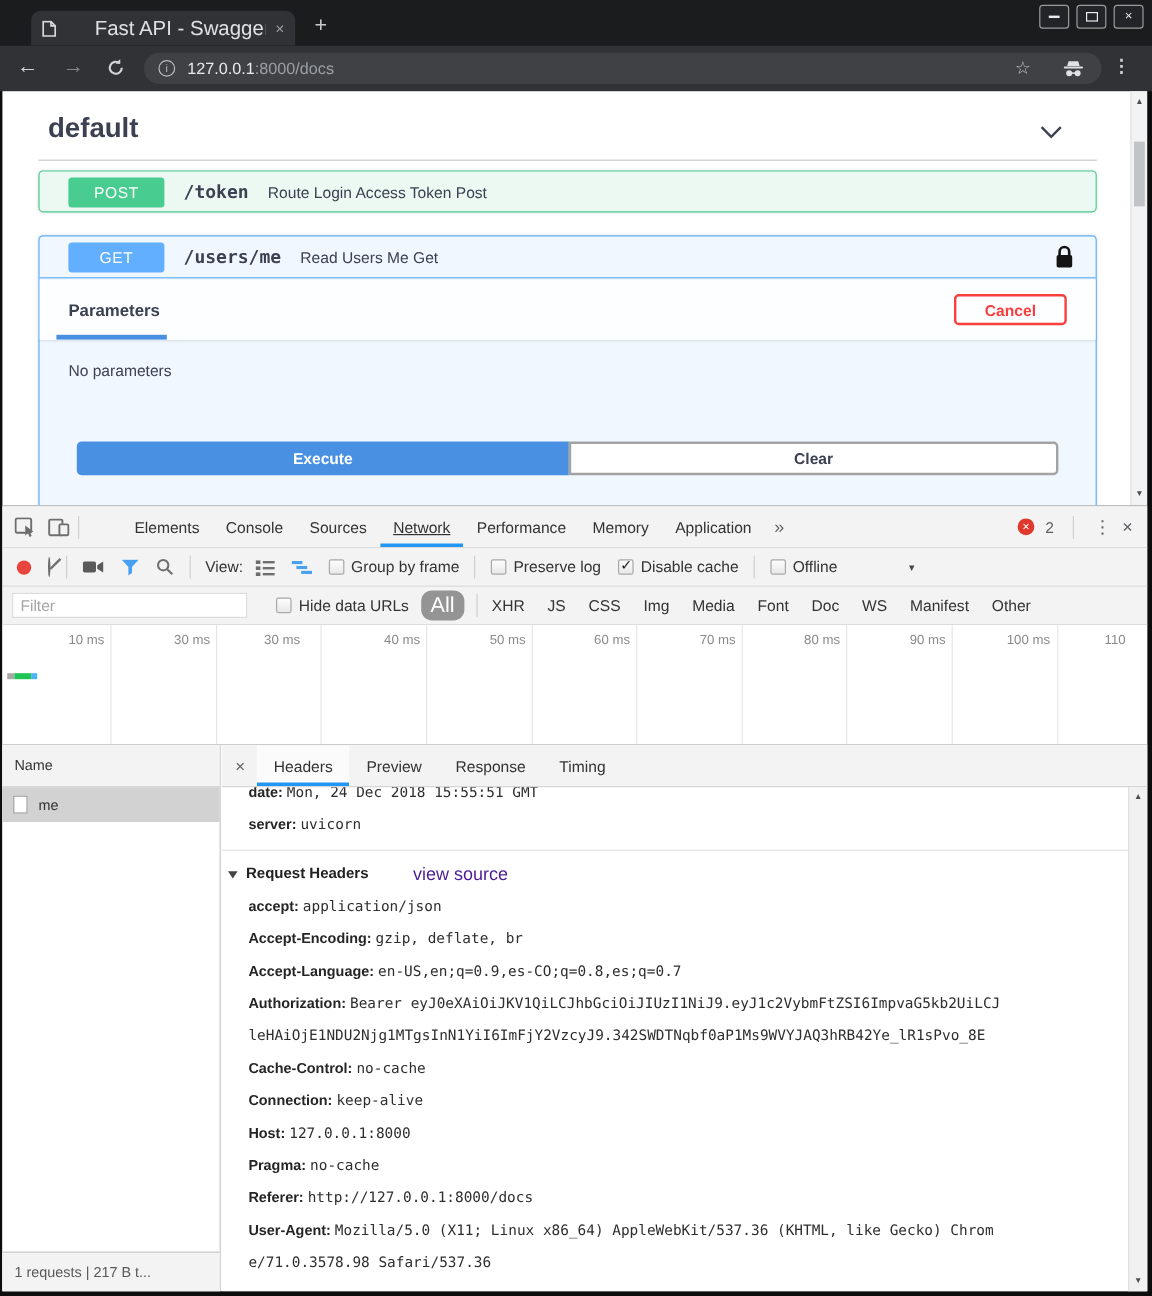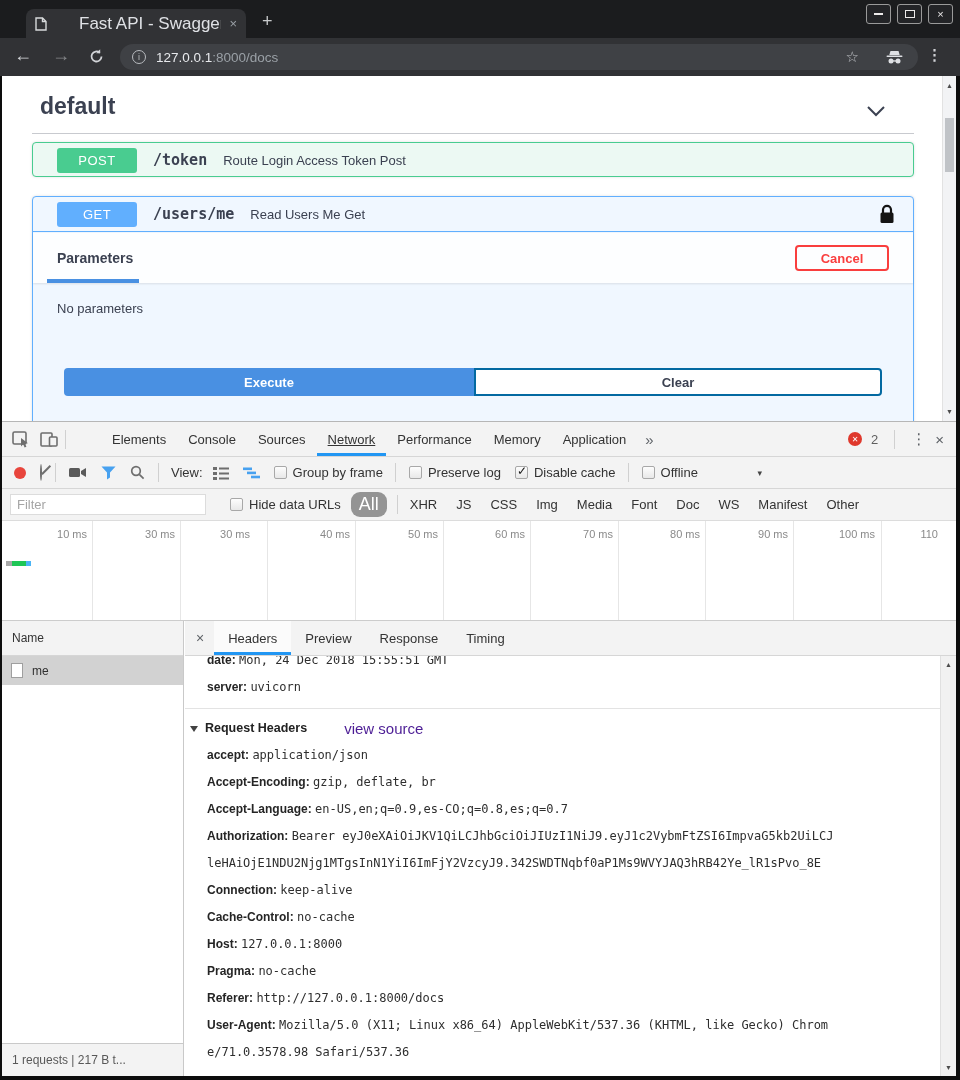--- a/index.html
+++ b/index.html
@@ -58,21 +58,21 @@
              box-shadow:0 1px 2px rgba(0,0,0,.1); display:flex; align-items:center; padding:0 24px; }
   .param-label { font-size:14px; font-weight:bold; color:#3b4151; }
   .param-underline { position:absolute; left:14px; bottom:0; width:92px; height:4px; background:#4990e2; }
   .btn-cancel { margin-left:auto; width:94px; height:26px; border:2px solid #f93e3e; border-radius:4px;
                 color:#f93e3e; font-weight:bold; font-size:13px; background:transparent;
                 display:flex; align-items:center; justify-content:center; }
   .no-params { position:absolute; left:24px; top:104px; font-size:13px; color:#3b4151; }
   .exec-row { position:absolute; left:31px; top:171px; display:flex; }
   .btn-execute { width:410px; height:28px; background:#4990e2; border:none; border-radius:4px 0 0 4px;
                  color:#fff; font-weight:bold; font-size:13px; display:flex; align-items:center; justify-content:center; }
-  .btn-clear { width:408px; height:28px; background:#fff; border:2px solid #0369a1; border-radius:0 4px 4px 0;
+  .btn-clear { width:408px; height:28px; background:#fff; border:2px solid #a3a3a3; border-radius:0 4px 4px 0;
                color:#3b4151; font-weight:bold; font-size:13px; display:flex; align-items:center; justify-content:center; }
 
   .pg-scrollbar { position:absolute; right:0; top:0; width:14px; height:345px; background:#f2f3f5; border-left:1px solid #e2e2e2; }
   .pg-sb-up { position:absolute; top:6px; left:0; right:0; text-align:center; font-size:7px; color:#4c4c4c; }
   .pg-sb-down { position:absolute; bottom:6px; left:0; right:0; text-align:center; font-size:7px; color:#4c4c4c; }
   .pg-sb-thumb { position:absolute; top:42px; left:2px; width:9px; height:54px; background:#c0c3c7; }
 
   
   .devtools { position:absolute; top:421px; left:2px; width:954px; height:655px; background:#fff;
               border-top:1px solid #b6b6b6; font-size:13px; color:#333; }
@@ -434,26 +434,26 @@
           <div class="hrow">
             <span class="hn">Accept-Language:</span>
             <span class="hv">en-US,en;q=0.9,es-CO;q=0.8,es;q=0.7</span>
           </div>
           <div class="hrow">
             <span class="hn">Authorization:</span>
             <span class="hv">Bearer eyJ0eXAiOiJKV1QiLCJhbGciOiJIUzI1NiJ9.eyJ1c2VybmFtZSI6ImpvaG5kb2UiLCJ
 leHAiOjE1NDU2Njg1MTgsInN1YiI6ImFjY2VzcyJ9.342SWDTNqbf0aP1Ms9WVYJAQ3hRB42Ye_lR1sPvo_8E</span>
           </div>
           <div class="hrow">
+            <span class="hn">Cache-Control:</span>
+            <span class="hv">no-cache</span>
+          </div>
+          <div class="hrow">
             <span class="hn">Connection:</span>
             <span class="hv">keep-alive</span>
-          </div>
-          <div class="hrow">
-            <span class="hn">Cache-Control:</span>
-            <span class="hv">no-cache</span>
           </div>
           <div class="hrow">
             <span class="hn">Host:</span>
             <span class="hv">127.0.0.1:8000</span>
           </div>
           <div class="hrow">
             <span class="hn">Pragma:</span>
             <span class="hv">no-cache</span>
           </div>
           <div class="hrow">

